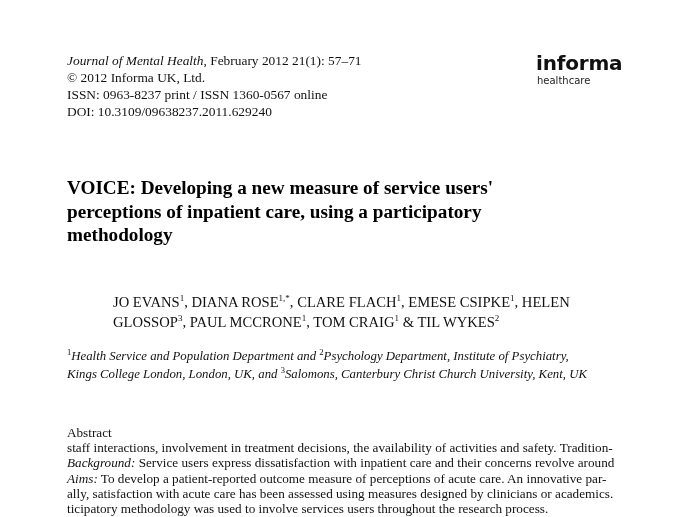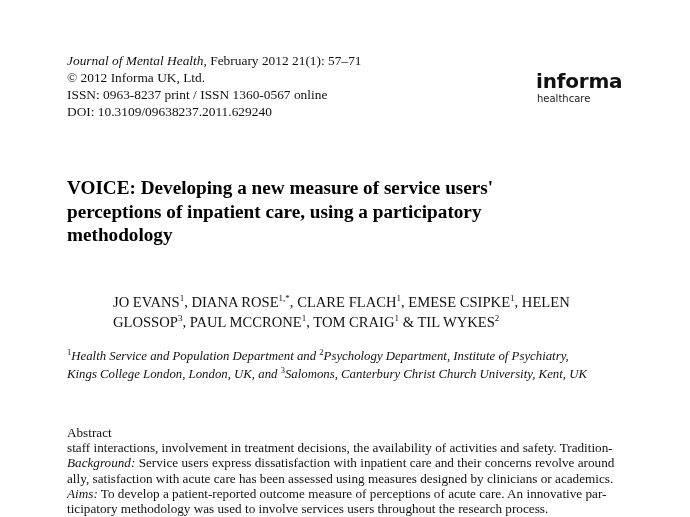--- a/index.html
+++ b/index.html
@@ -10,21 +10,21 @@
     position: relative;
   }
   .page { position: absolute; left: 0; top: 0; width: 690px; height: 517px; border-radius: 21px; }
   .citation {
     position: absolute; left: 67px; top: 52px;
     font-size: 13.4px; line-height: 17px; color: #111;
   }
   .citation div { white-space: nowrap; }
   .citation i { font-style: italic; }
   .logo {
-    position: absolute; left: 536px; top: 70px;
+    position: absolute; left: 536px; top: 52px;
     font-family: "DejaVu Sans", "Liberation Sans", sans-serif;
     color: #111;
   }
   .logo-main { font-size: 20px; font-weight: bold; letter-spacing: -0.2px; line-height: 22px; }
   .logo-sub { font-size: 10px; line-height: 13px; margin-left: 1px; color: #222; }
   .title {
     position: absolute; left: 67px; top: 176px; width: 560px;
     font-size: 19.2px; font-weight: bold; line-height: 23.5px; color: #000;
   }
   .title div { white-space: nowrap; }
@@ -82,19 +82,19 @@
 
   <div class="affil">
     <div><sup>1</sup><span>Health Service and Population Department and </span><sup>2</sup><span>Psychology Department, Institute of Psychiatry,</span></div>
     <div><span>Kings College London, London, UK, and </span><sup>3</sup><span>Salomons, Canterbury Christ Church University, Kent, UK</span></div>
   </div>
 
   <div class="abstract">
     <div class="abstract-heading">Abstract</div>
     <div class="line"><span>staff interactions, involvement in treatment decisions, the availability of activities and safety. Tradition-</span></div>
     <div class="line"><i>Background:</i><span> Service users express dissatisfaction with inpatient care and their concerns revolve around</span></div>
+    <div class="line"><i>Aims:</i><span> To develop a patient-reported outcome measure of perceptions of acute care. An innovative par-</span></div>
     <div class="line"><span>ally, satisfaction with acute care has been assessed using measures designed by clinicians or academics.</span></div>
-    <div class="line"><i>Aims:</i><span> To develop a patient-reported outcome measure of perceptions of acute care. An innovative par-</span></div>
     <div class="line"><span>ticipatory methodology was used to involve services users throughout the research process.</span></div>
     <div class="line"><i>Method:</i><span> A total of 307 participants were recruited for the study. Focus groups of service users were con-</span></div>
   </div>
 
 </div>
 
 </body></html>

